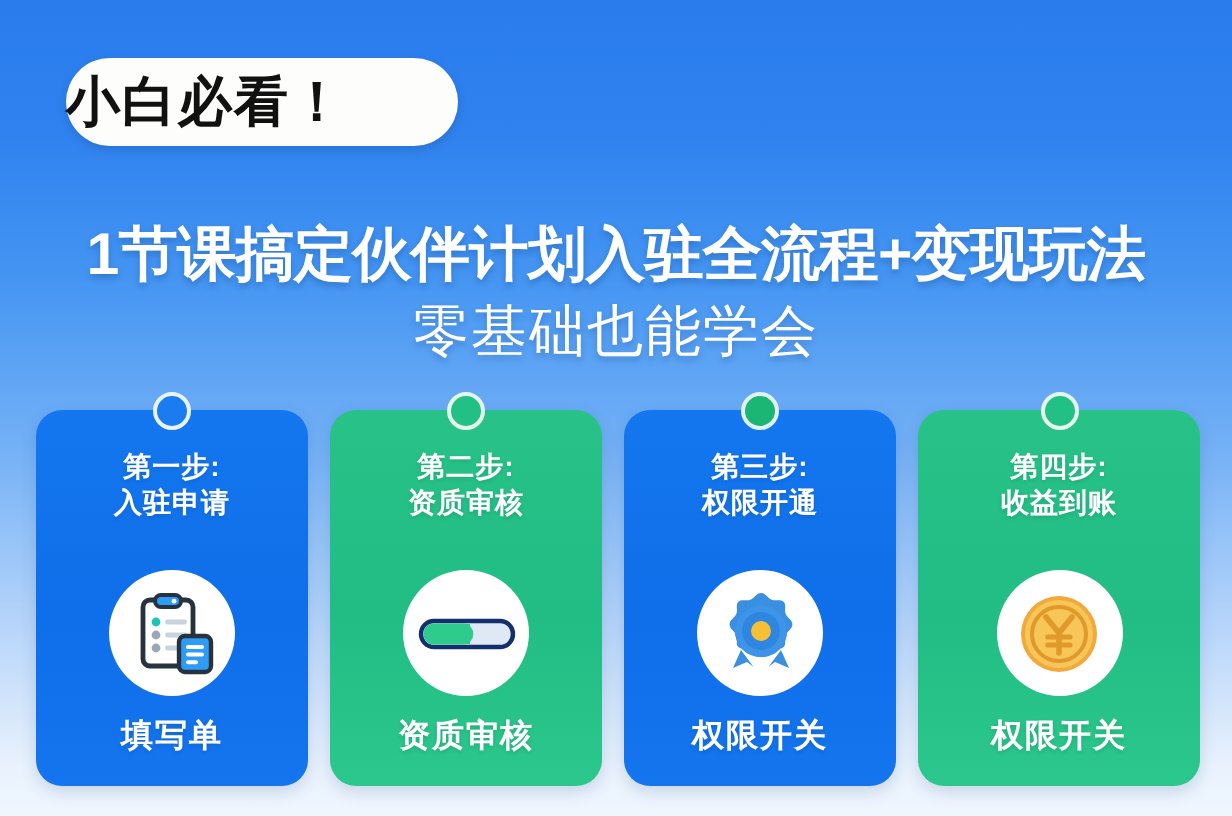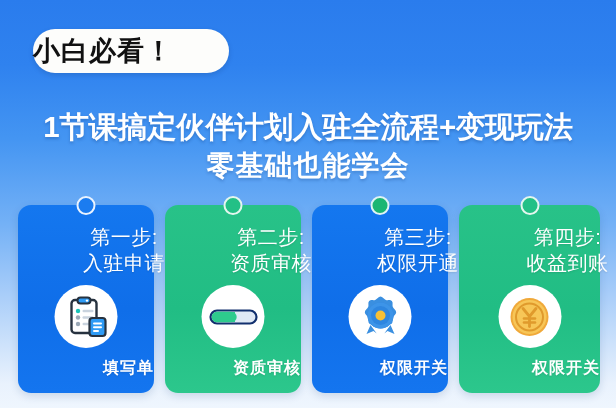--- a/index.html
+++ b/index.html
@@ -64,21 +64,21 @@
     text-shadow: 0 2px 3px rgba(16,60,130,.30);
     margin-top: 16px;
   }
   .subheadline {
     position: absolute;
     left: 0;
     top: 147px;
     width: 616px;
     text-align: center;
     font-size: 28px;
-    font-weight: bold;
+    font-weight: normal;
     color: #ffffff;
     letter-spacing: 1px;
     white-space: nowrap;
     text-shadow: 0 2px 3px rgba(16,60,130,.28);
   }
 
   
   .cards {
     position: absolute;
     left: 0;
@@ -115,26 +115,25 @@
   .card.c2 .knob { background: #1bb673; border: 2px solid #dff3f4; }
   .card.c3 .knob { background: #23c086; border: 2px solid #e4f6ee; }
 
   .card-step {
     position: absolute;
     top: 20px;
     left: 0;
     width: 100%;
     text-align: center;
     color: #ffffff;
-    font-size: 20px;
-    font-weight: normal;
+    font-size: 14px;
+    font-weight: bold;
     letter-spacing: 0.5px;
     line-height: 1.28;
     text-shadow: 0 1px 2px rgba(0,0,0,.12);
-    margin-left: 38px;
   }
   .card-step .ln2 { display: block; }
 
   .icon-wrap {
     position: absolute;
     top: 80px;
     left: 50%;
     transform: translateX(-50%);
     width: 63px;
     height: 63px;
@@ -144,21 +143,21 @@
     align-items: center;
     justify-content: center;
   }
   .icon-wrap svg { display: block; }
 
   .card-foot {
     position: absolute;
     bottom: 14px;
     left: 0;
     width: 100%;
-    text-align: right;
+    text-align: center;
     color: #ffffff;
     font-size: 16px;
     font-weight: bold;
     letter-spacing: 1px;
     text-shadow: 0 1px 2px rgba(0,0,0,.12);
   }
 </style>
 </head>
 <body>
 

